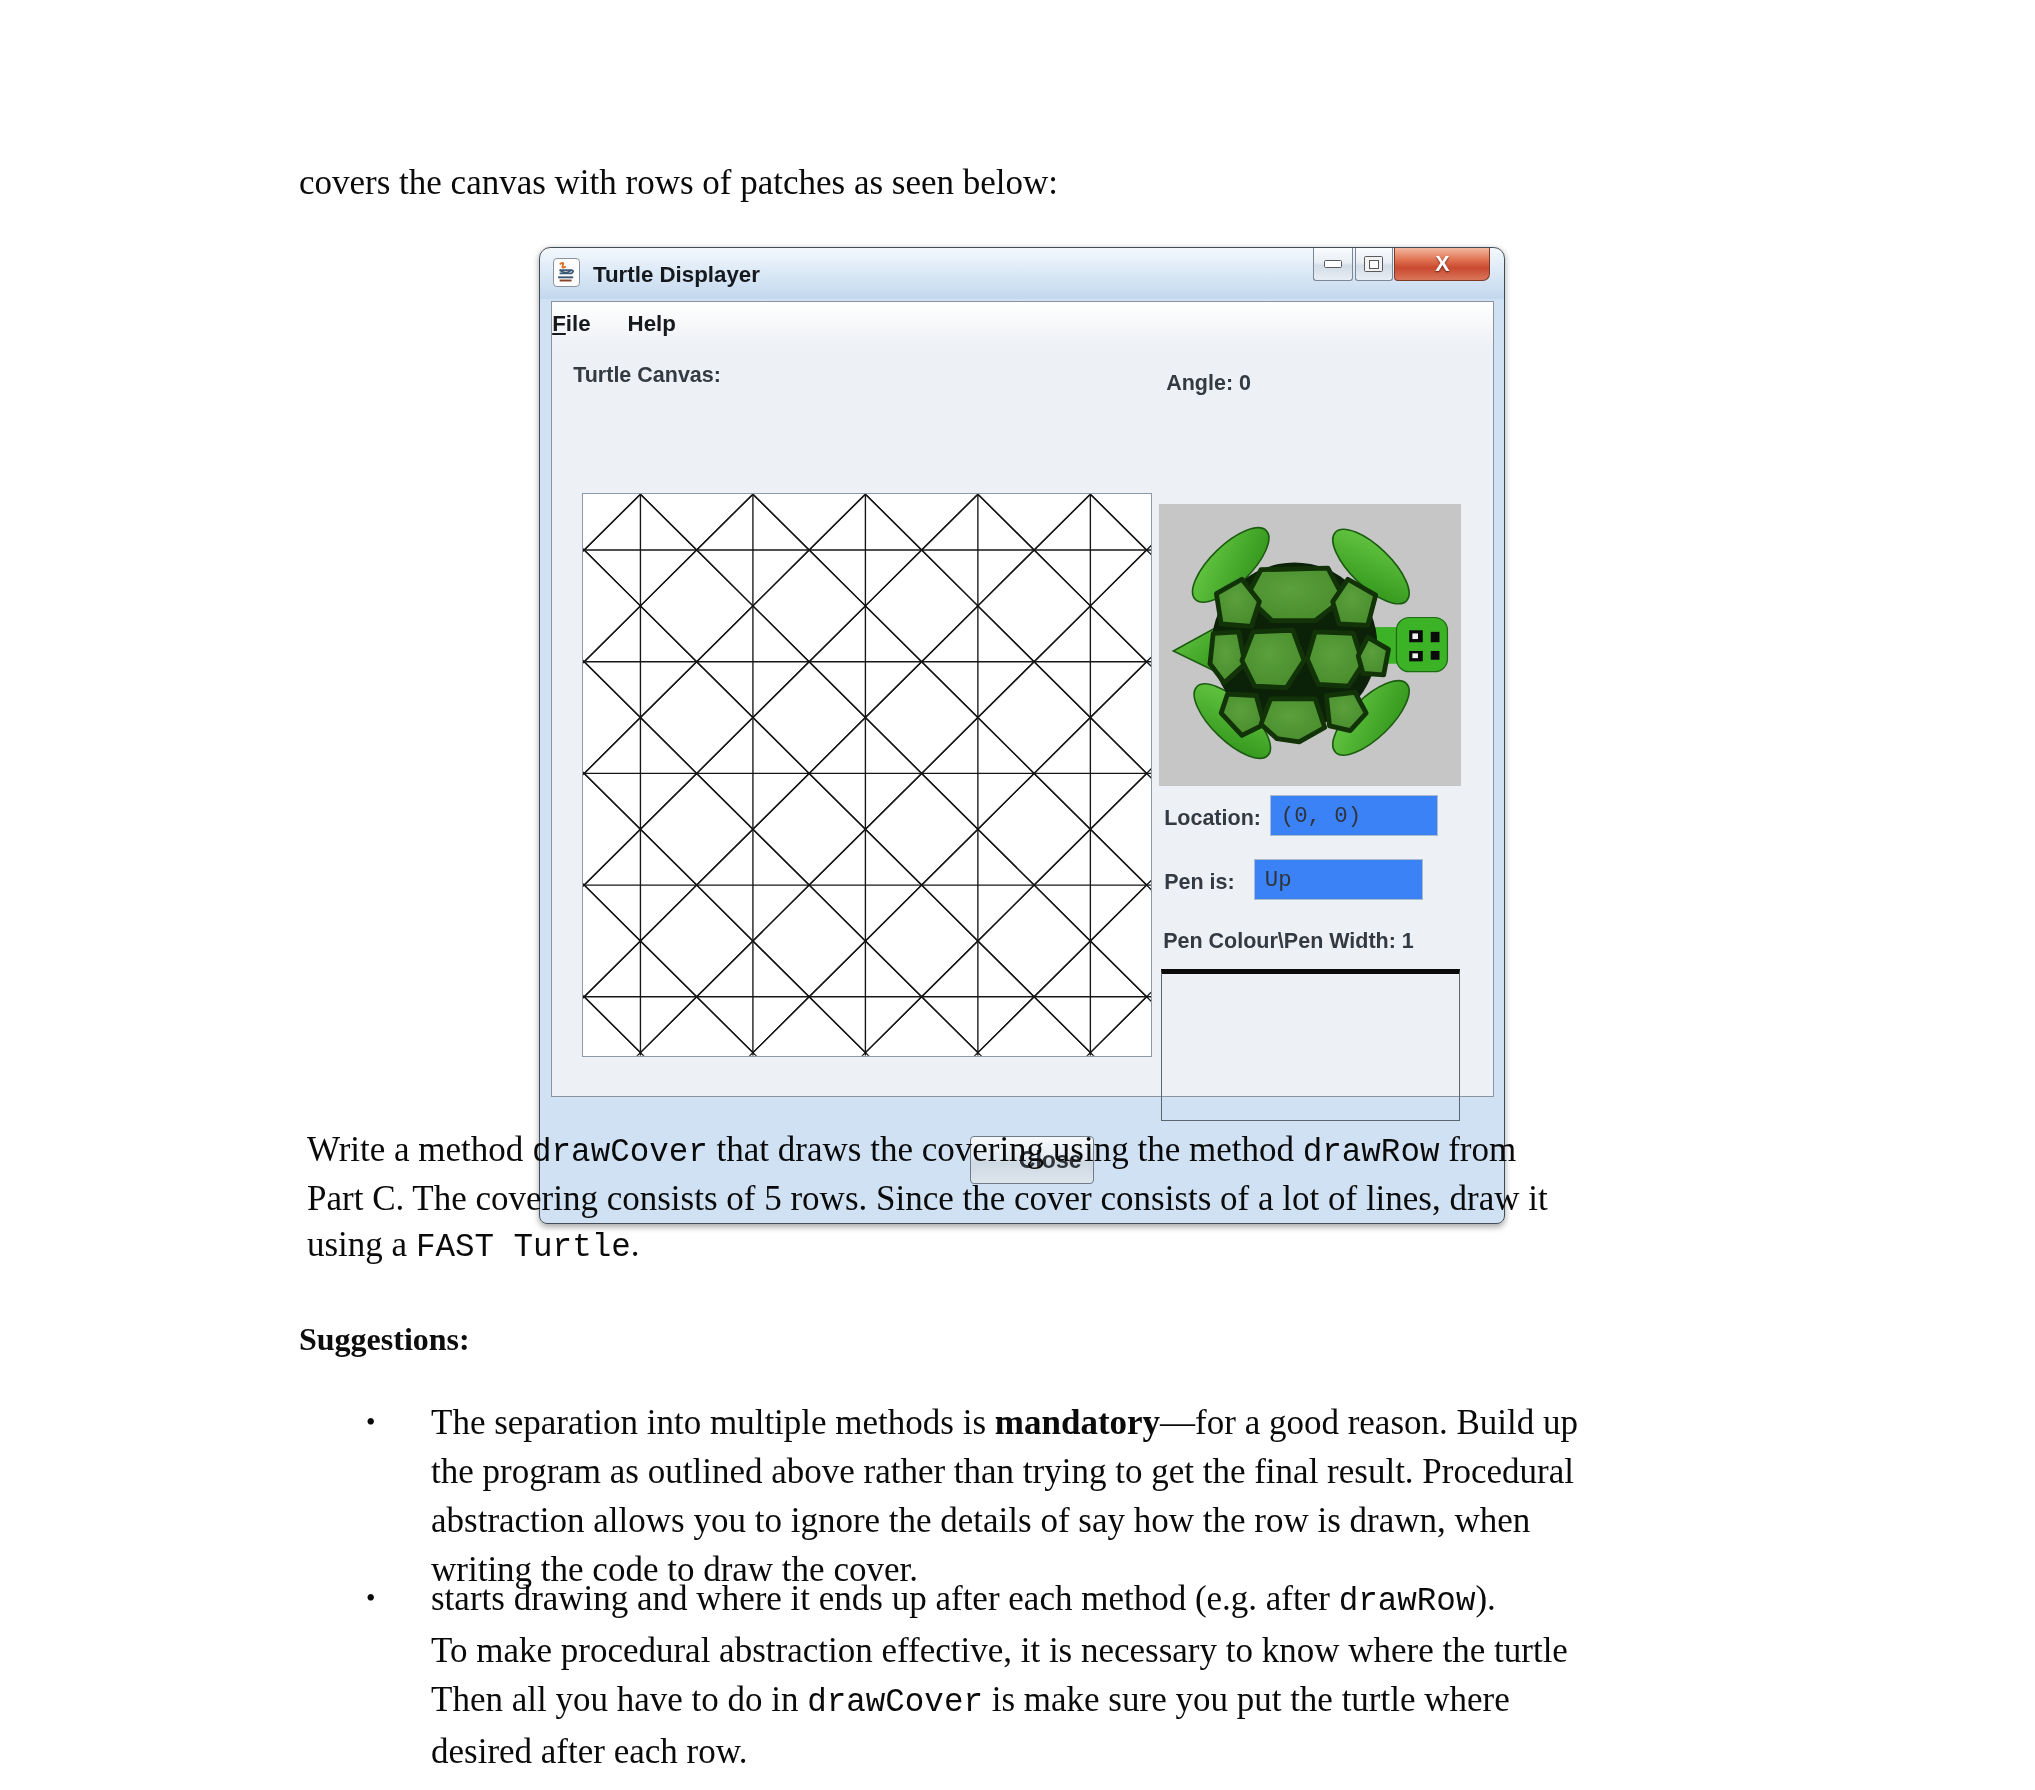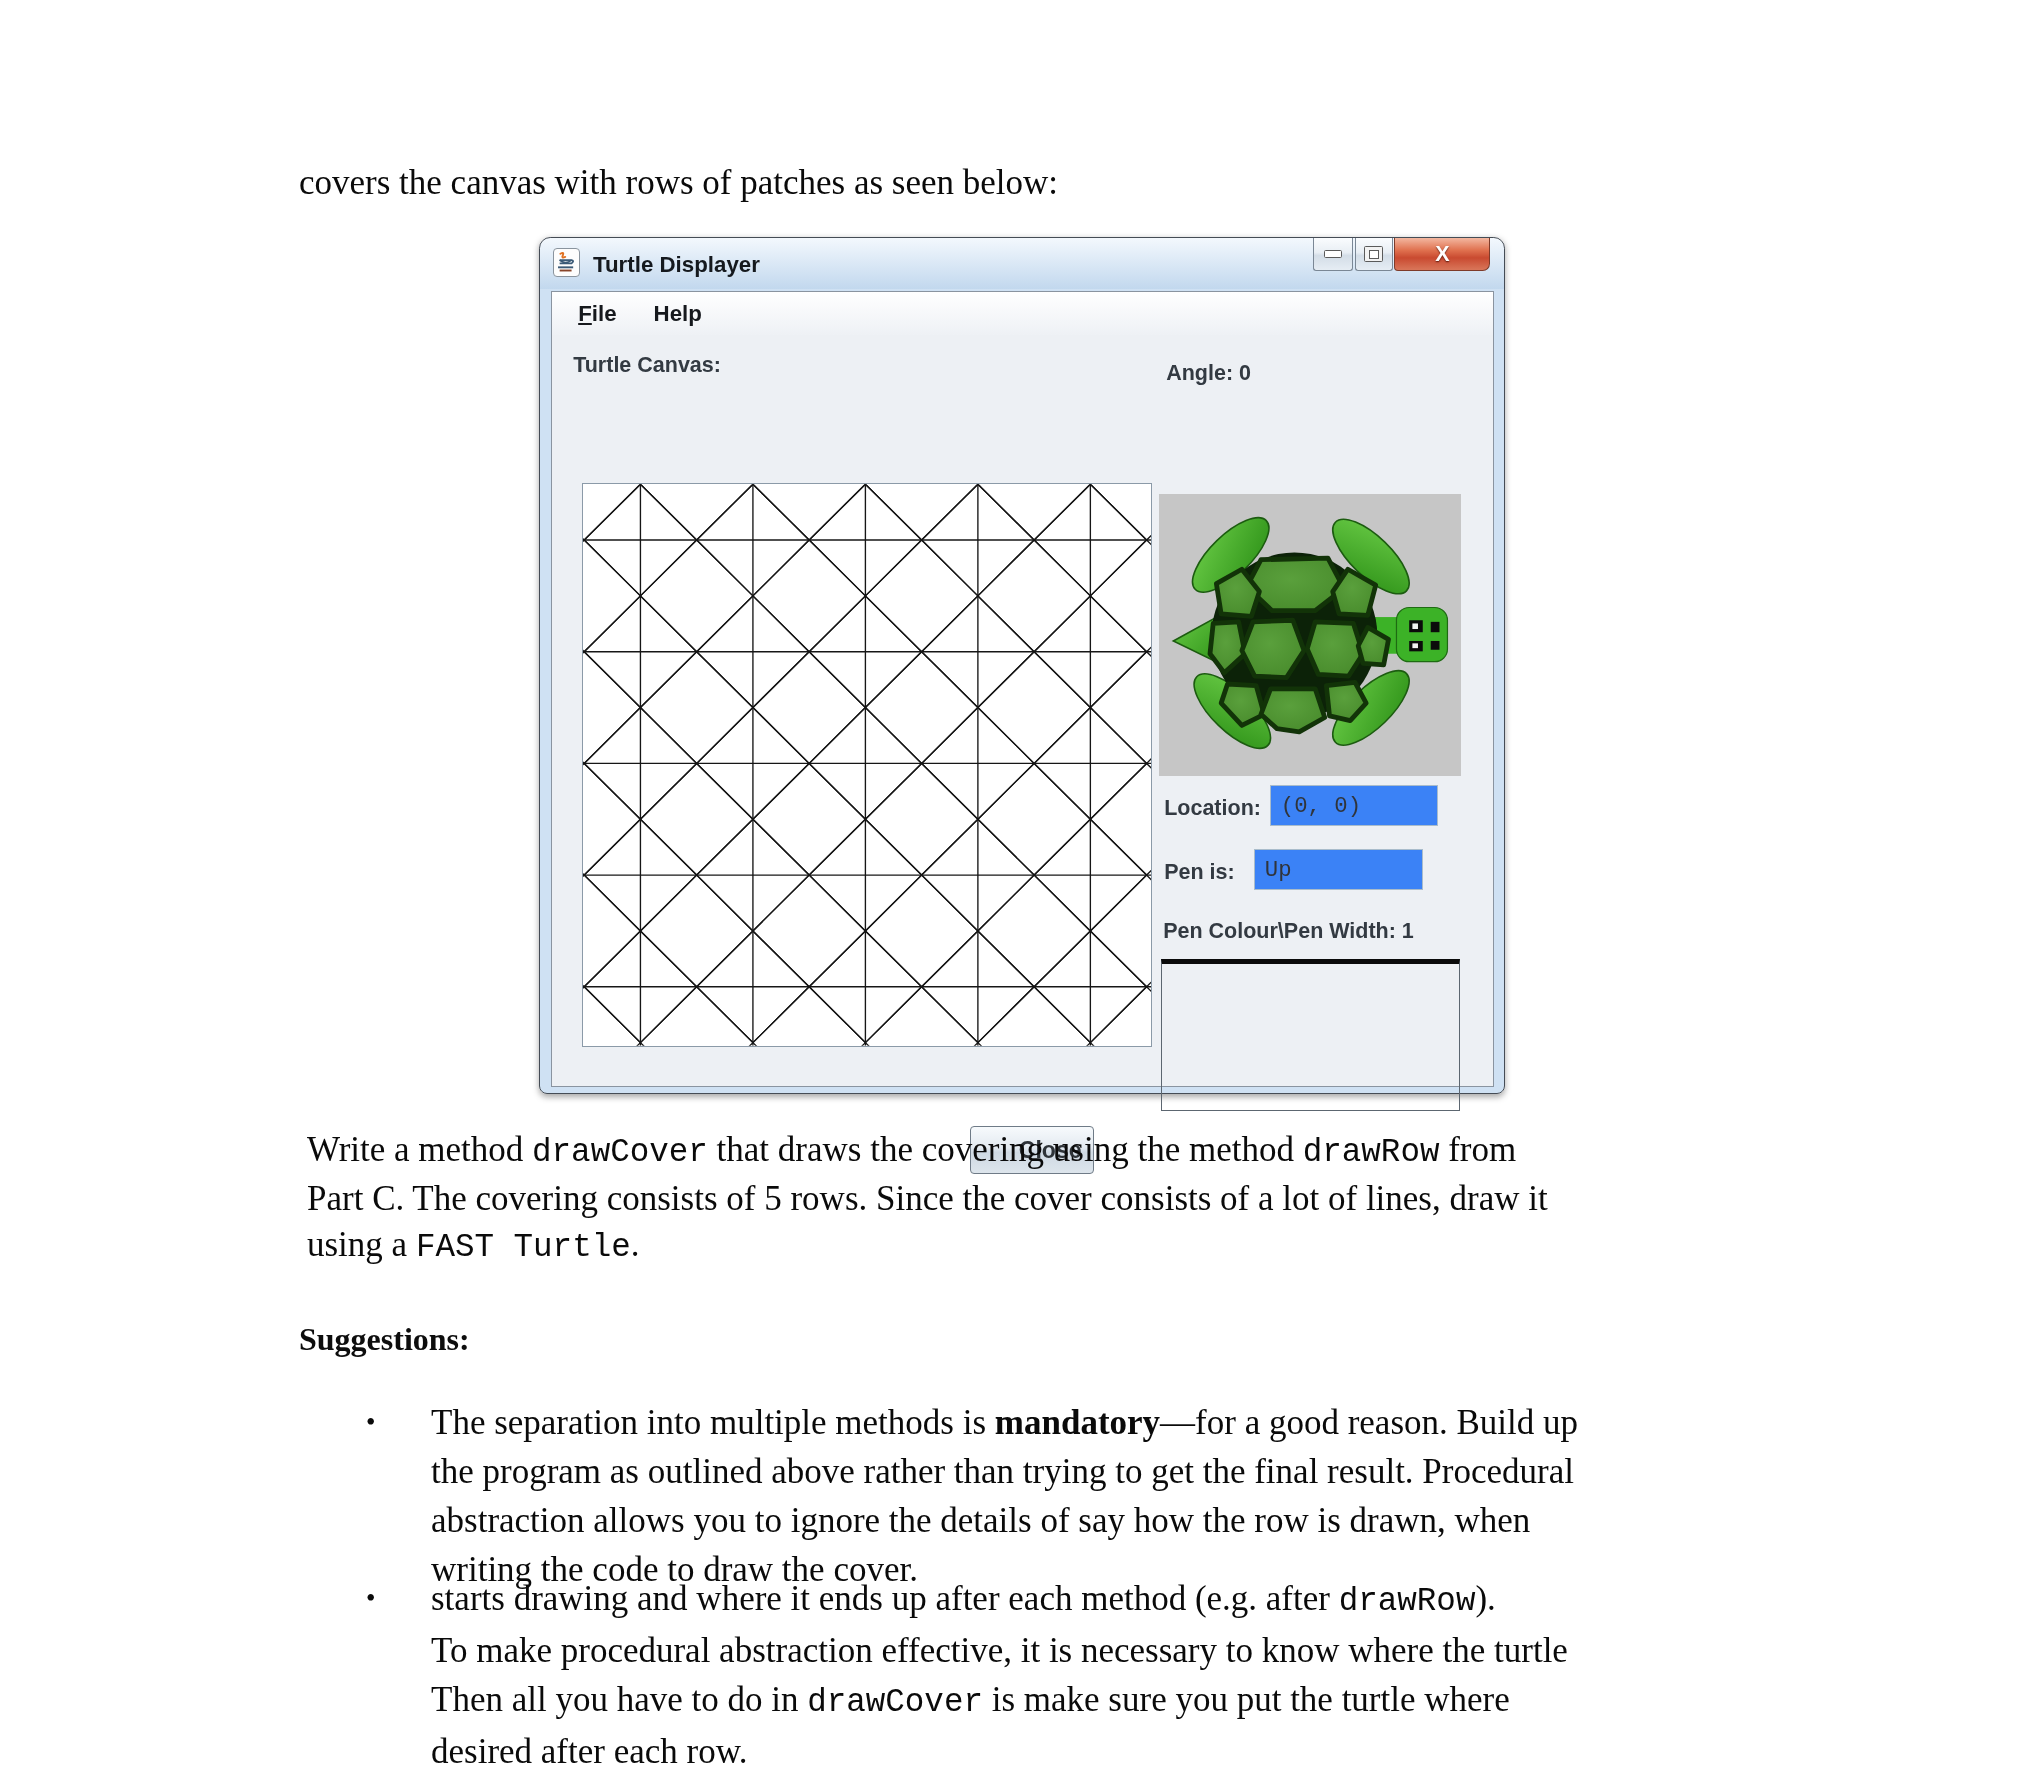--- a/index.html
+++ b/index.html
@@ -11,21 +11,21 @@
   .doc{font-size:35px;line-height:46px;color:#0a0a0a;margin-left:8px;}
   .tline{white-space:nowrap;}
   .m{font-family:"Liberation Mono",monospace;font-size:0.93em;}
   .b{font-weight:bold;}
   .u{text-decoration:underline;}
   .heading{font-size:32px;font-weight:bold;line-height:48px;text-align:center;}
   .btext .tline{line-height:49px;}
   .dot{position:absolute;left:-65px;top:11.2px;font-size:27px;line-height:27px;}
 
   
-  .window{left:539px;top:237px;width:966px;height:857px;
+  .window{left:539px;top:247px;width:966px;height:977px;
           background:linear-gradient(180deg,var(--titlebar-top) 0%,var(--titlebar-bottom) 51px,var(--frame-blue) 51px,var(--frame-blue) 100%);
           border:1.6px solid #454c55;border-radius:11.2px 11.2px 8px 8px;
           box-shadow:0 2.4px 6.4px rgba(0,0,0,0.35);box-sizing:border-box;}
   .titlebar{position:absolute;left:0;top:0;width:100%;height:51px;}
   .appicon{position:absolute;left:12.8px;top:10.4px;width:27px;height:29px;
            background:#fdfdfd;border:1.6px solid #8a949e;border-radius:4px;box-sizing:border-box;}
   .wtitle{position:absolute;left:53px;top:13.6px;font-family:"Liberation Sans",sans-serif;
           font-size:22.3px;font-weight:bold;color:#15191e;}
   .controls{position:absolute;top:0px;right:13.6px;height:34px;display:flex;}
   .wbtn{height:33px;box-sizing:border-box;border:1.6px solid #7a8795;border-top:none;
@@ -41,21 +41,21 @@
              box-sizing:border-box;position:relative;}
   .max-glyph:after{content:"";position:absolute;left:4px;top:3.2px;width:8px;height:6.4px;
              background:#fff;border:1.6px solid #5a5a5a;}
   .x-glyph{font-family:"Liberation Sans",sans-serif;font-size:21.5px;font-weight:bold;color:#fff;
            text-shadow:0 0.8px 1.6px rgba(60,10,0,.8);}
 
   .menubar{position:absolute;left:11.2px;top:53px;width:943px;height:45px;box-sizing:border-box;
            background:linear-gradient(180deg,#ffffff 0%,#eef1f5 100%);
            border:1.6px solid #8a94a0;display:flex;align-items:center;
            font-family:"Liberation Sans",sans-serif;font-size:22.3px;font-weight:bold;color:#16191d;}
-  .menu-item{margin-left:26px;cursor:default;}
+  .menu-item{margin-left:0;cursor:default;}
   .menu-item + .menu-item{margin-left:37px;}
 
   .content{position:absolute;left:11.2px;top:97px;width:943px;height:752px;box-sizing:border-box;
            background:var(--content-bg);border:1.6px solid #8a94a0;border-top:none;text-align:right;}
 
   .uilabel{position:absolute;font-family:"Liberation Sans",sans-serif;font-size:21.5px;
            font-weight:bold;color:var(--label-color);white-space:nowrap;}
 
   .canvasbox{position:absolute;left:29.5px;top:148px;width:568px;height:562px;background:#fff;
              border:1.6px solid var(--canvas-border);}

